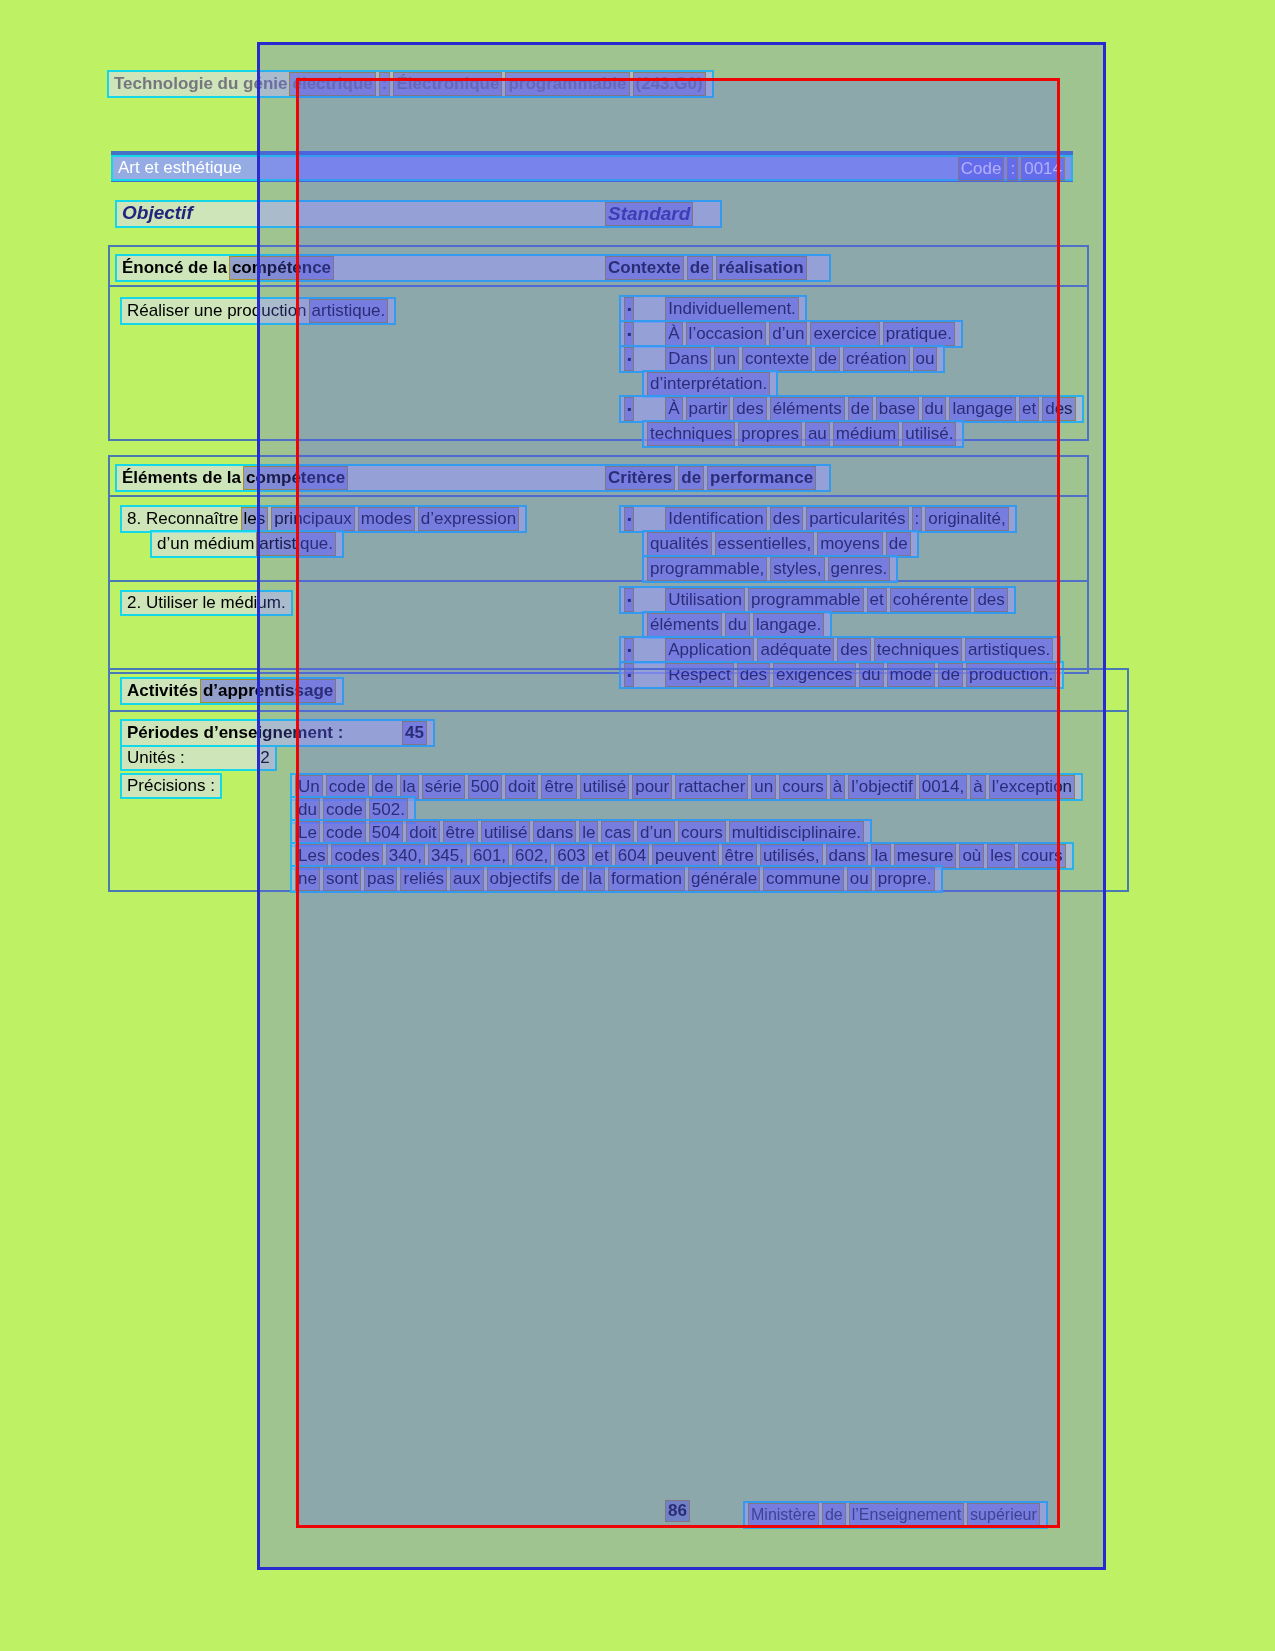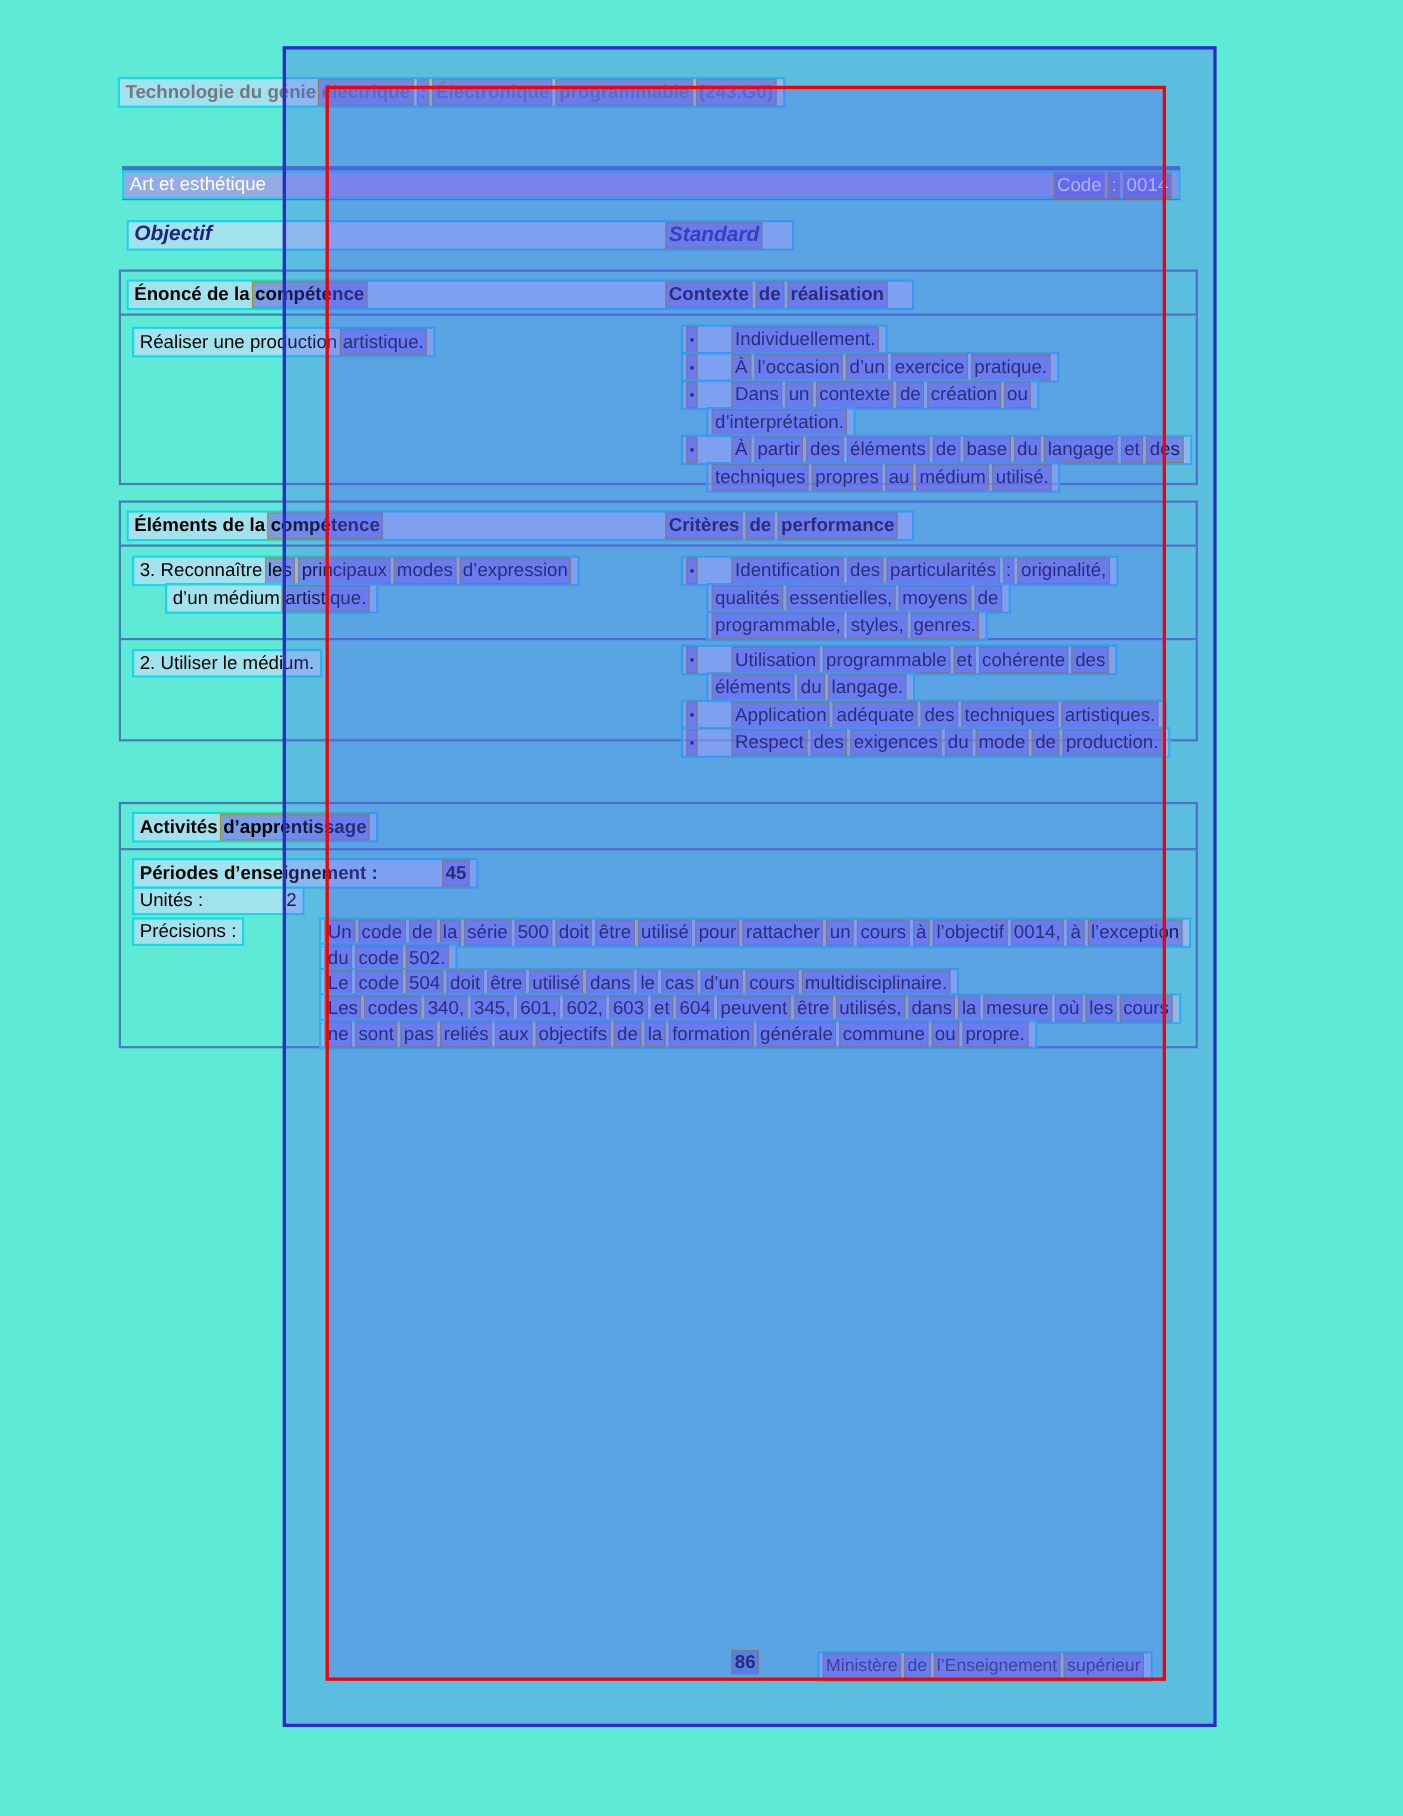--- a/index.html
+++ b/index.html
@@ -1,17 +1,17 @@
 <!DOCTYPE html>
 <html style="--band-bg: #4472c4; --table-border: #4a7ab5; --overlay-border: #2a2ace; --overlay-fill: rgba(88,88,246,0.30); --overlay-fill2: rgba(88,88,246,0.26); --red-box: #ee0404; --line-box-border: #14d7e8; --line-box-fill: rgba(216,219,255,0.55); --word-box-border: #a8901e; --word-box-fill: rgba(64,64,228,0.42);"><head>
 <meta charset="utf-8">
 <style>
   html,body{margin:0;padding:0;background:#fff;}
   .page{
-    position:relative;width:1275px;height:1651px;background:#5eead4;
+    position:relative;width:1275px;height:1651px;background:#bef264;
     font-family:"Liberation Sans","DejaVu Sans",sans-serif;
     color:#000;overflow:hidden;
   }
   
   .line-box{
     display:inline-block;white-space:nowrap;
     border:2px solid var(--line-box-border,#14d7e8);
     background:var(--line-box-fill,rgba(216,219,255,0.55));
     padding:0 3px;line-height:22px;
   }
@@ -54,21 +54,21 @@
     font-size:19px;font-weight:bold;font-style:italic;color:#24247e;
   }
   .obj-row .std{position:absolute;left:488px;top:0;}
   .tbl{
     position:absolute;left:108px;width:977px;
     border:2px solid var(--table-border,#4a7ab5);
     font-size:17px;
   }
   .t1{top:245px;height:192px;}
   .t2{top:455px;height:215px;}
-  .t3{top:729px;height:220px;}
+  .t3{top:668px;height:220px;padding-left:40px;}
   .thead{height:38px;border-bottom:2px solid var(--table-border,#4a7ab5);font-weight:bold;}
   .th-box{position:relative;margin:7px 0 0 5px;width:706px;height:24px;}
   .th-box .col2{position:absolute;left:488px;top:0;}
   .tbody{position:relative;}
   .cell-left{position:absolute;left:10px;top:10px;}
   .cell-right{position:absolute;left:489px;top:8px;width:480px;}
   .ctx-line{height:25px;white-space:nowrap;margin-left:20px;}
   .ctx-line.cont{margin-left:43px;}
   .t2 .row{position:relative;}
   .t2 .row1{height:83px;border-bottom:2px solid var(--table-border,#4a7ab5);}
@@ -132,21 +132,21 @@
 
   <div class="tbl t2">
     <div class="thead">
       <div class="th-box line-box">
         <span><span class="pre">Éléments de la</span><span class="word-box">compétence</span></span>
         <span class="col2"><span class="word-box">Critères</span><span class="word-box">de</span><span class="word-box">performance</span></span>
       </div>
     </div>
     <div class="row row1">
       <div class="left-lines">
-        <div class="ln"><span class="line-box"><span class="pre">3.  Reconnaître</span><span class="word-box">les</span><span class="word-box">principaux</span><span class="word-box">modes</span><span class="word-box">d’expression</span></span></div>
+        <div class="ln"><span class="line-box"><span class="pre">8.  Reconnaître</span><span class="word-box">les</span><span class="word-box">principaux</span><span class="word-box">modes</span><span class="word-box">d’expression</span></span></div>
         <div class="ln indent"><span class="line-box"><span class="pre">d’un médium</span><span class="word-box">artistique.</span></span></div>
       </div>
       <div class="cell-right">
           <div class="ctx-line"><span class="line-box"><span class="word-box bullet">▪</span><span class="word-box">Identification</span><span class="word-box">des</span><span class="word-box">particularités</span><span class="word-box">:</span><span class="word-box">originalité,</span></span></div>
           <div class="ctx-line cont"><span class="line-box"><span class="word-box">qualités</span><span class="word-box">essentielles,</span><span class="word-box">moyens</span><span class="word-box">de</span></span></div>
           <div class="ctx-line cont"><span class="line-box"><span class="word-box">programmable,</span><span class="word-box">styles,</span><span class="word-box">genres.</span></span></div>
         </div>
     </div>
     <div class="row row2">
       <div class="left-lines">

